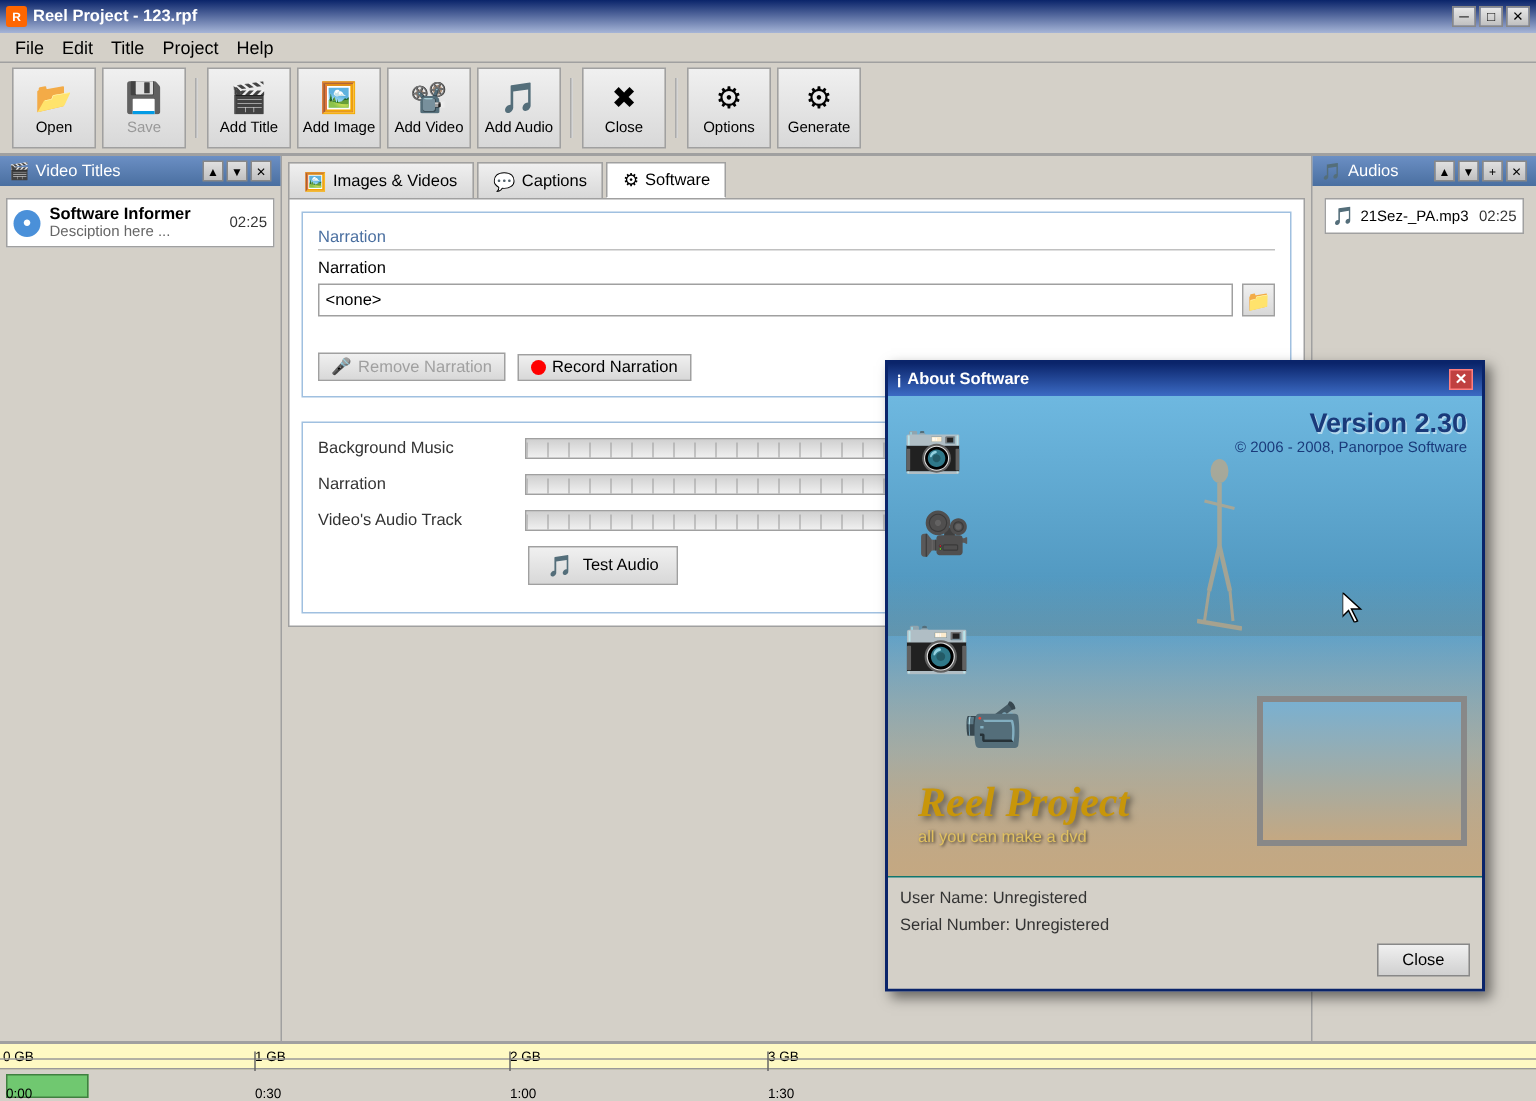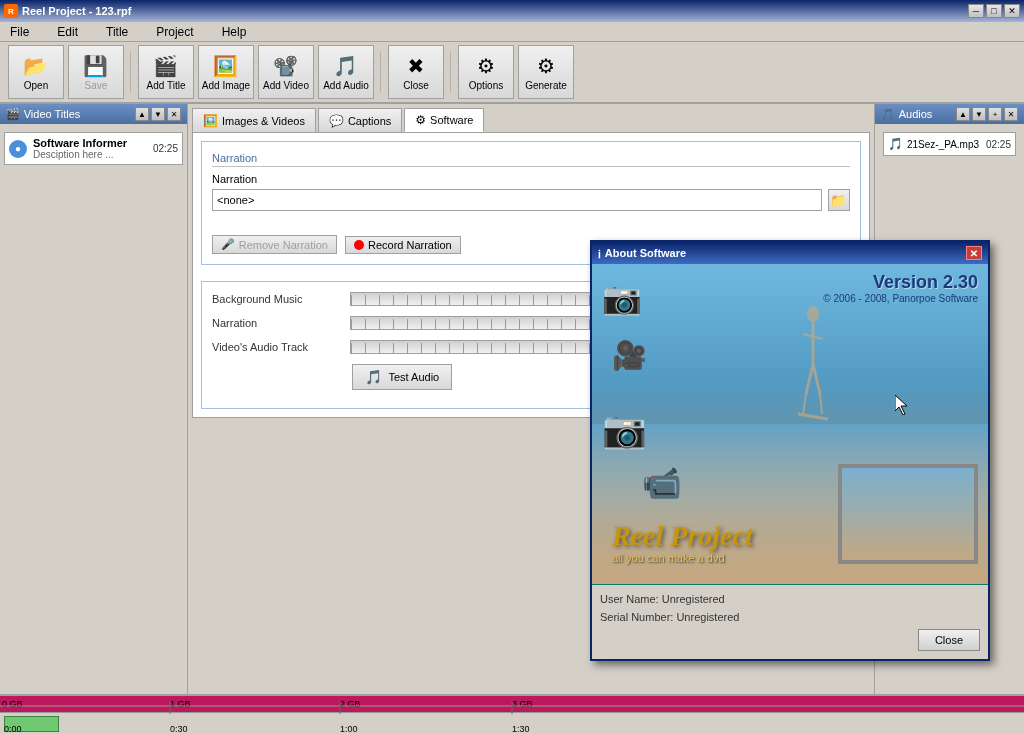--- a/index.html
+++ b/index.html
@@ -6,21 +6,21 @@
     body { font-family: 'Segoe UI', Tahoma, Arial, sans-serif; font-size: 12px; background: #d4d0c8; overflow: hidden; width: 1024px; height: 734px; position: relative; }
     
     
     .title-bar { background: linear-gradient(to bottom, #0a246a, #a6b5d7); height: 22px; display: flex; align-items: center; justify-content: space-between; padding: 0 4px; }
     .title-bar-text { color: white; font-size: 11px; font-weight: bold; display: flex; align-items: center; gap: 4px; }
     .title-bar-icon { width: 14px; height: 14px; background: #ff6600; border-radius: 2px; display: flex; align-items: center; justify-content: center; font-size: 8px; color: white; }
     .title-bar-controls { display: flex; gap: 2px; }
     .title-btn { width: 16px; height: 14px; background: linear-gradient(to bottom, #e8e8e8, #c0c0c0); border: 1px solid #888; font-size: 9px; cursor: pointer; display: flex; align-items: center; justify-content: center; }
     
     
-    .menu-bar { background: #d4d0c8; height: 20px; display: flex; align-items: center; padding: 0 4px; border-bottom: 1px solid #a0a0a0; gap: 16px; }
+    .menu-bar { background: #d4d0c8; height: 20px; display: flex; align-items: center; padding: 0 4px; border-bottom: 1px solid #a0a0a0; }
     .menu-item { padding: 2px 6px; font-size: 12px; cursor: pointer; }
     
     
     .toolbar { background: #d4d0c8; height: 62px; display: flex; align-items: center; padding: 4px 8px; gap: 4px; border-bottom: 2px solid #a0a0a0; }
     .tool-btn { display: flex; flex-direction: column; align-items: center; justify-content: center; width: 56px; height: 54px; background: linear-gradient(to bottom, #f0f0f0, #d8d8d8); border: 1px solid #a0a0a0; cursor: pointer; font-size: 10px; gap: 2px; }
     .tool-btn-icon { font-size: 20px; }
     .tool-separator { width: 2px; height: 40px; background: linear-gradient(to right, #a0a0a0, #e0e0e0); margin: 0 2px; }
     
     
     .main-area { display: flex; height: calc(734px - 22px - 20px - 62px - 40px); }
@@ -97,21 +97,21 @@
     .logo-area { position: absolute; bottom: 20px; left: 20px; }
     .logo-text { font-size: 28px; font-style: italic; font-weight: bold; color: #c8960a; text-shadow: 2px 2px 4px rgba(0,0,0,0.5); font-family: Georgia, serif; }
     .logo-tagline { font-size: 11px; color: #e0c060; text-shadow: 1px 1px 2px rgba(0,0,0,0.7); }
     
     .dialog-footer { padding: 8px; background: #d4d0c8; border-top: 1px solid #0f766e; }
     .reg-info { font-size: 11px; color: #333; margin-bottom: 6px; }
     .dialog-buttons { display: flex; justify-content: flex-end; }
     .close-btn { padding: 4px 16px; background: linear-gradient(to bottom, #f0f0f0, #d0d0d0); border: 1px solid #888; cursor: pointer; font-size: 11px; }
     
     
-    .tl-ruler { width: 100%; height: 18px; background: #be185d; border-bottom: 1px solid #999; position: relative; display: flex; align-items: center; }
+    .tl-ruler { width: 100%; height: 18px; background: #fef9c3; border-bottom: 1px solid #999; position: relative; display: flex; align-items: center; }
     .tl-bar-area { height: 22px; position: relative; padding: 2px 4px; }
     .tl-green-bar { height: 16px; width: 55px; background: #70c870; border: 1px solid #408040; position: absolute; left: 4px; top: 3px; }
   </style>
 </head>
 <body>
 
 <div class="title-bar">
   <div class="title-bar-text">
     <div class="title-bar-icon">R</div>
     <span>Reel Project - 123.rpf</span>

